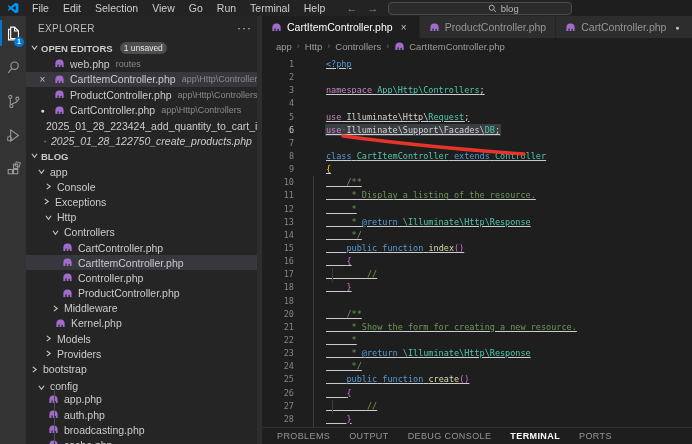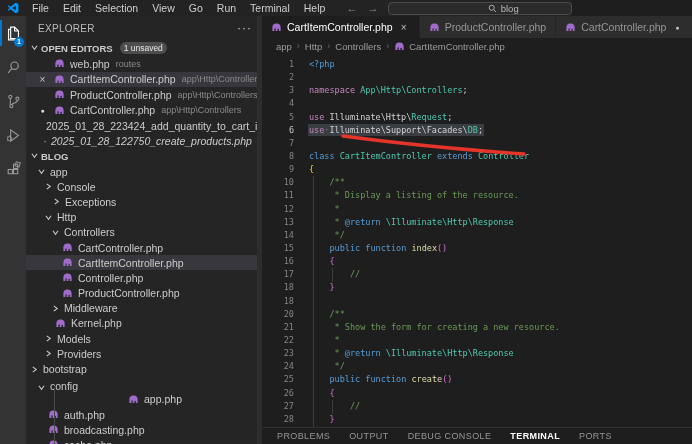--- a/index.html
+++ b/index.html
@@ -62,21 +62,21 @@
   .tab .tab-right.dot{font-size:7px;}
   .breadcrumb{position:absolute;left:0;top:22px;right:0;height:16px;display:flex;align-items:center;
               padding-left:14px;font-size:9.5px;color:#9d9d9d;gap:5px;white-space:nowrap;}
   .breadcrumb .sep{color:#6a6a6a;font-size:9px;}
   .bc-item{display:flex;align-items:center;gap:4px;}
   .code{position:absolute;left:0;top:38px;right:0;bottom:16px;padding-top:4px;
         font-family:"DejaVu Sans Mono",monospace;font-size:8.5px;overflow:hidden;}
   .cl{height:13.15px;line-height:13.15px;display:flex;white-space:pre;}
   .ln{width:32px;text-align:right;color:#848484;flex:none;}
   .cl.cur .ln{color:#c6c6c6;}
-  .lt{padding-left:15px;}
+  .lt{padding-left:32px;text-decoration:underline;}
   .tk-blue{color:#569cd6}.tk-mag{color:#c586c0}.tk-teal{color:#4ec9b0}.tk-pl{color:#d4d4d4}
   .tk-com{color:#6a9955}.tk-yel{color:#dcdcaa}.tk-pink{color:#d670d6}.tk-gold{color:#ffd700}
   .tk-ws{color:#767676}
   .selhl{background:#3a3d41;box-shadow:0 0 0 1px #3a3d41;}
   .guide{position:absolute;width:1px;background:#3b3b3b;}
   .gA{left:51px;top:122px;height:251px;}
   .gB{left:70px;top:214px;height:14px;}
   .gC{left:70px;top:346px;height:14px;}
   
   .panelbar{position:absolute;left:0;right:0;bottom:0;height:16px;background:#1e1e1e;
@@ -247,21 +247,21 @@
 <span class="tree-label">app</span>
         </div>
         <div class="row" style="padding-left: 18px;">
   <span class="chev">
     <svg width="7" height="9" viewBox="0 0 8 8">
               <path d="M2 1 L6 4 L2 7"></path>
             </svg>
   </span>
 <span class="tree-label">Console</span>
         </div>
-        <div class="row" style="padding-left: 26px;">
+        <div class="row" style="padding-left: 16px;">
   <span class="chev">
     <svg width="7" height="9" viewBox="0 0 8 8">
               <path d="M2 1 L6 4 L2 7"></path>
             </svg>
   </span>
 <span class="tree-label">Exceptions</span>
         </div>
         <div class="row" style="padding-left: 18px;">
   <span class="chev exp">
     <svg width="7" height="9" viewBox="0 0 8 8">
@@ -351,21 +351,21 @@
 <span class="tree-label">bootstrap</span>
         </div>
         <div class="row" style="padding-left: 11px; align-items: flex-end;">
   <span class="chev exp">
     <svg width="7" height="9" viewBox="0 0 8 8">
               <path d="M2 1 L6 4 L2 7"></path>
             </svg>
   </span>
 <span class="tree-label">config</span>
         </div>
-        <div class="row" style="padding-left: 18px; justify-content: center;">
+        <div class="row" style="padding-left: 18px;">
           <span class="tree-icon">
   <svg width="11" height="11" viewBox="0 0 16 16">
     <path fill="#a06bcb" d="M2 13V7.2C2 4.3 4.3 2 7.2 2h1.6C11.7 2 14 4.3 14 7.2V13h-2.6v-2.3c0-.6-.4-1-1-1s-1 .4-1 1V13H6.8V9.2c-.5.3-1.1.4-1.8.3V13H2z"></path>
   </svg>
 </span>
           <span class="tree-label">app.php</span>
         </div>
         <div class="row" style="padding-left: 18px;">
           <span class="tree-icon">
   <svg width="11" height="11" viewBox="0 0 16 16">

